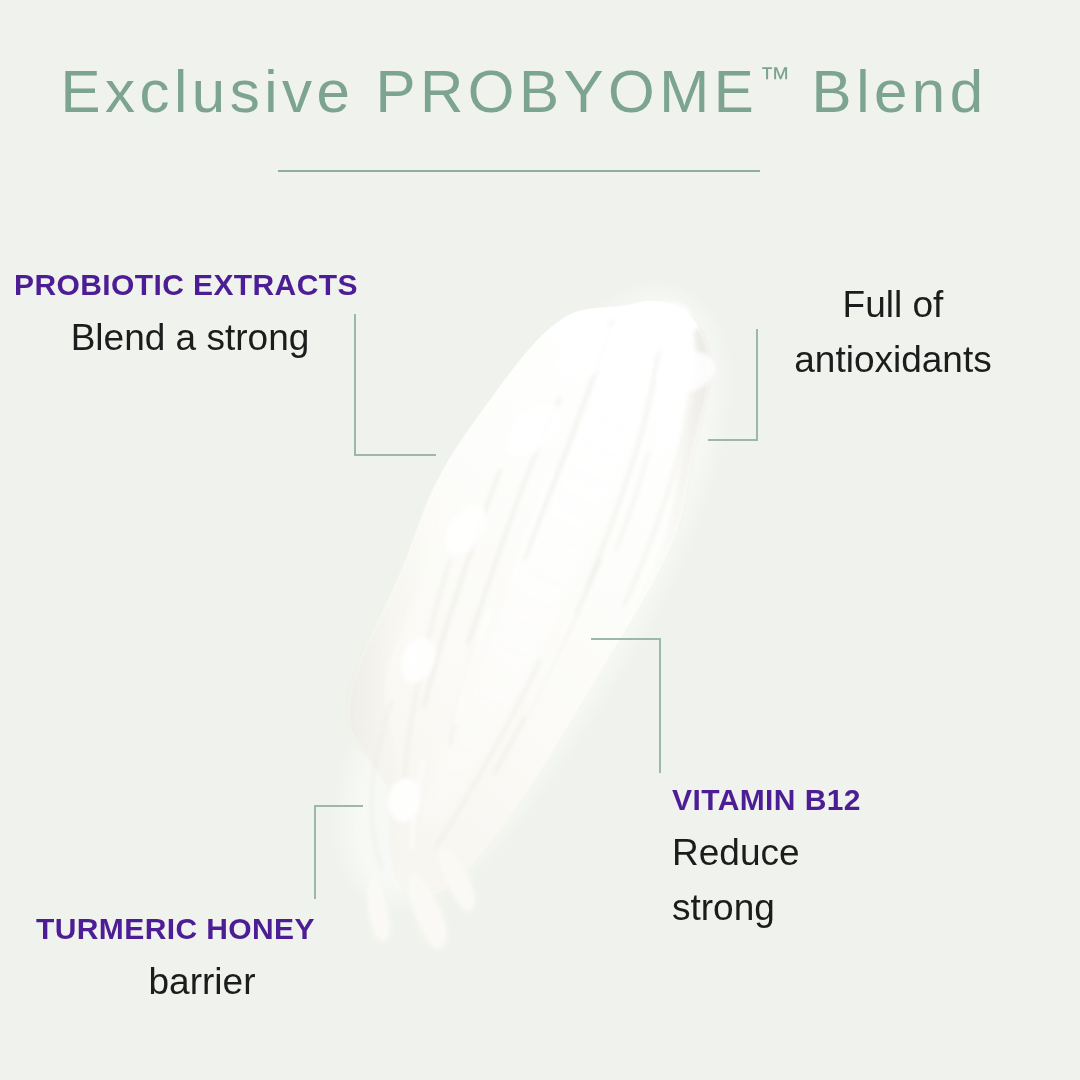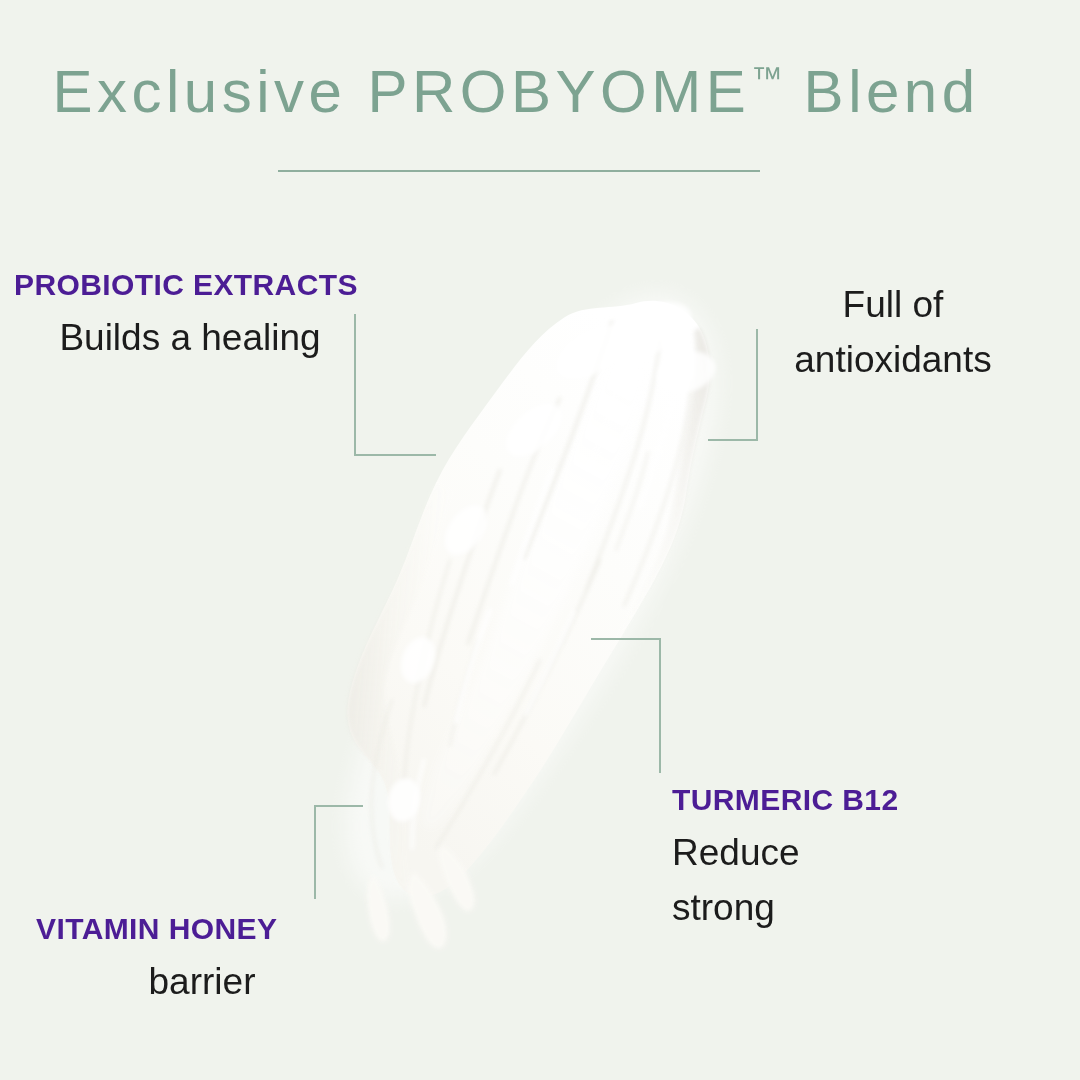--- a/index.html
+++ b/index.html
@@ -20,21 +20,21 @@
     position: relative;
     width: 1080px;
     height: 1080px;
     background: #f0f3ed;
   }
 
   
   .title-wrap {
     position: absolute;
     top: 60px;
-    left: 0;
+    left: 8px;
     width: 1032px;
     text-align: center;
   }
   .title {
     font-size: 60px;
     font-weight: 300;
     letter-spacing: 4.5px;
     color: #7da391;
     line-height: 1.05;
     white-space: nowrap;
@@ -263,39 +263,39 @@
 
       <path d="M592 639 L660 639 L660 772"></path>
 
       <path d="M362 806 L315 806 L315 898"></path>
     </g>
   </svg>
 
   <div class="callout probiotic">
     <div class="heading">PROBIOTIC EXTRACTS</div>
     <div class="desc">
-      <div>Builds a healing</div>
+      <div>Blend a strong</div>
     </div>
   </div>
 
   <div class="callout turmeric">
     <div class="desc">
       <div>Full of</div>
       <div>antioxidants</div>
     </div>
   </div>
 
   <div class="callout vitamin">
-    <div class="heading">TURMERIC B12</div>
+    <div class="heading">VITAMIN B12</div>
     <div class="desc">
       <div>Reduce</div>
       <div>strong</div>
     </div>
   </div>
 
   <div class="callout honey">
-    <div class="heading">VITAMIN HONEY</div>
+    <div class="heading">TURMERIC HONEY</div>
     <div class="desc">
       <div>barrier</div>
     </div>
   </div>
 
 </div>
 
 </body></html>

